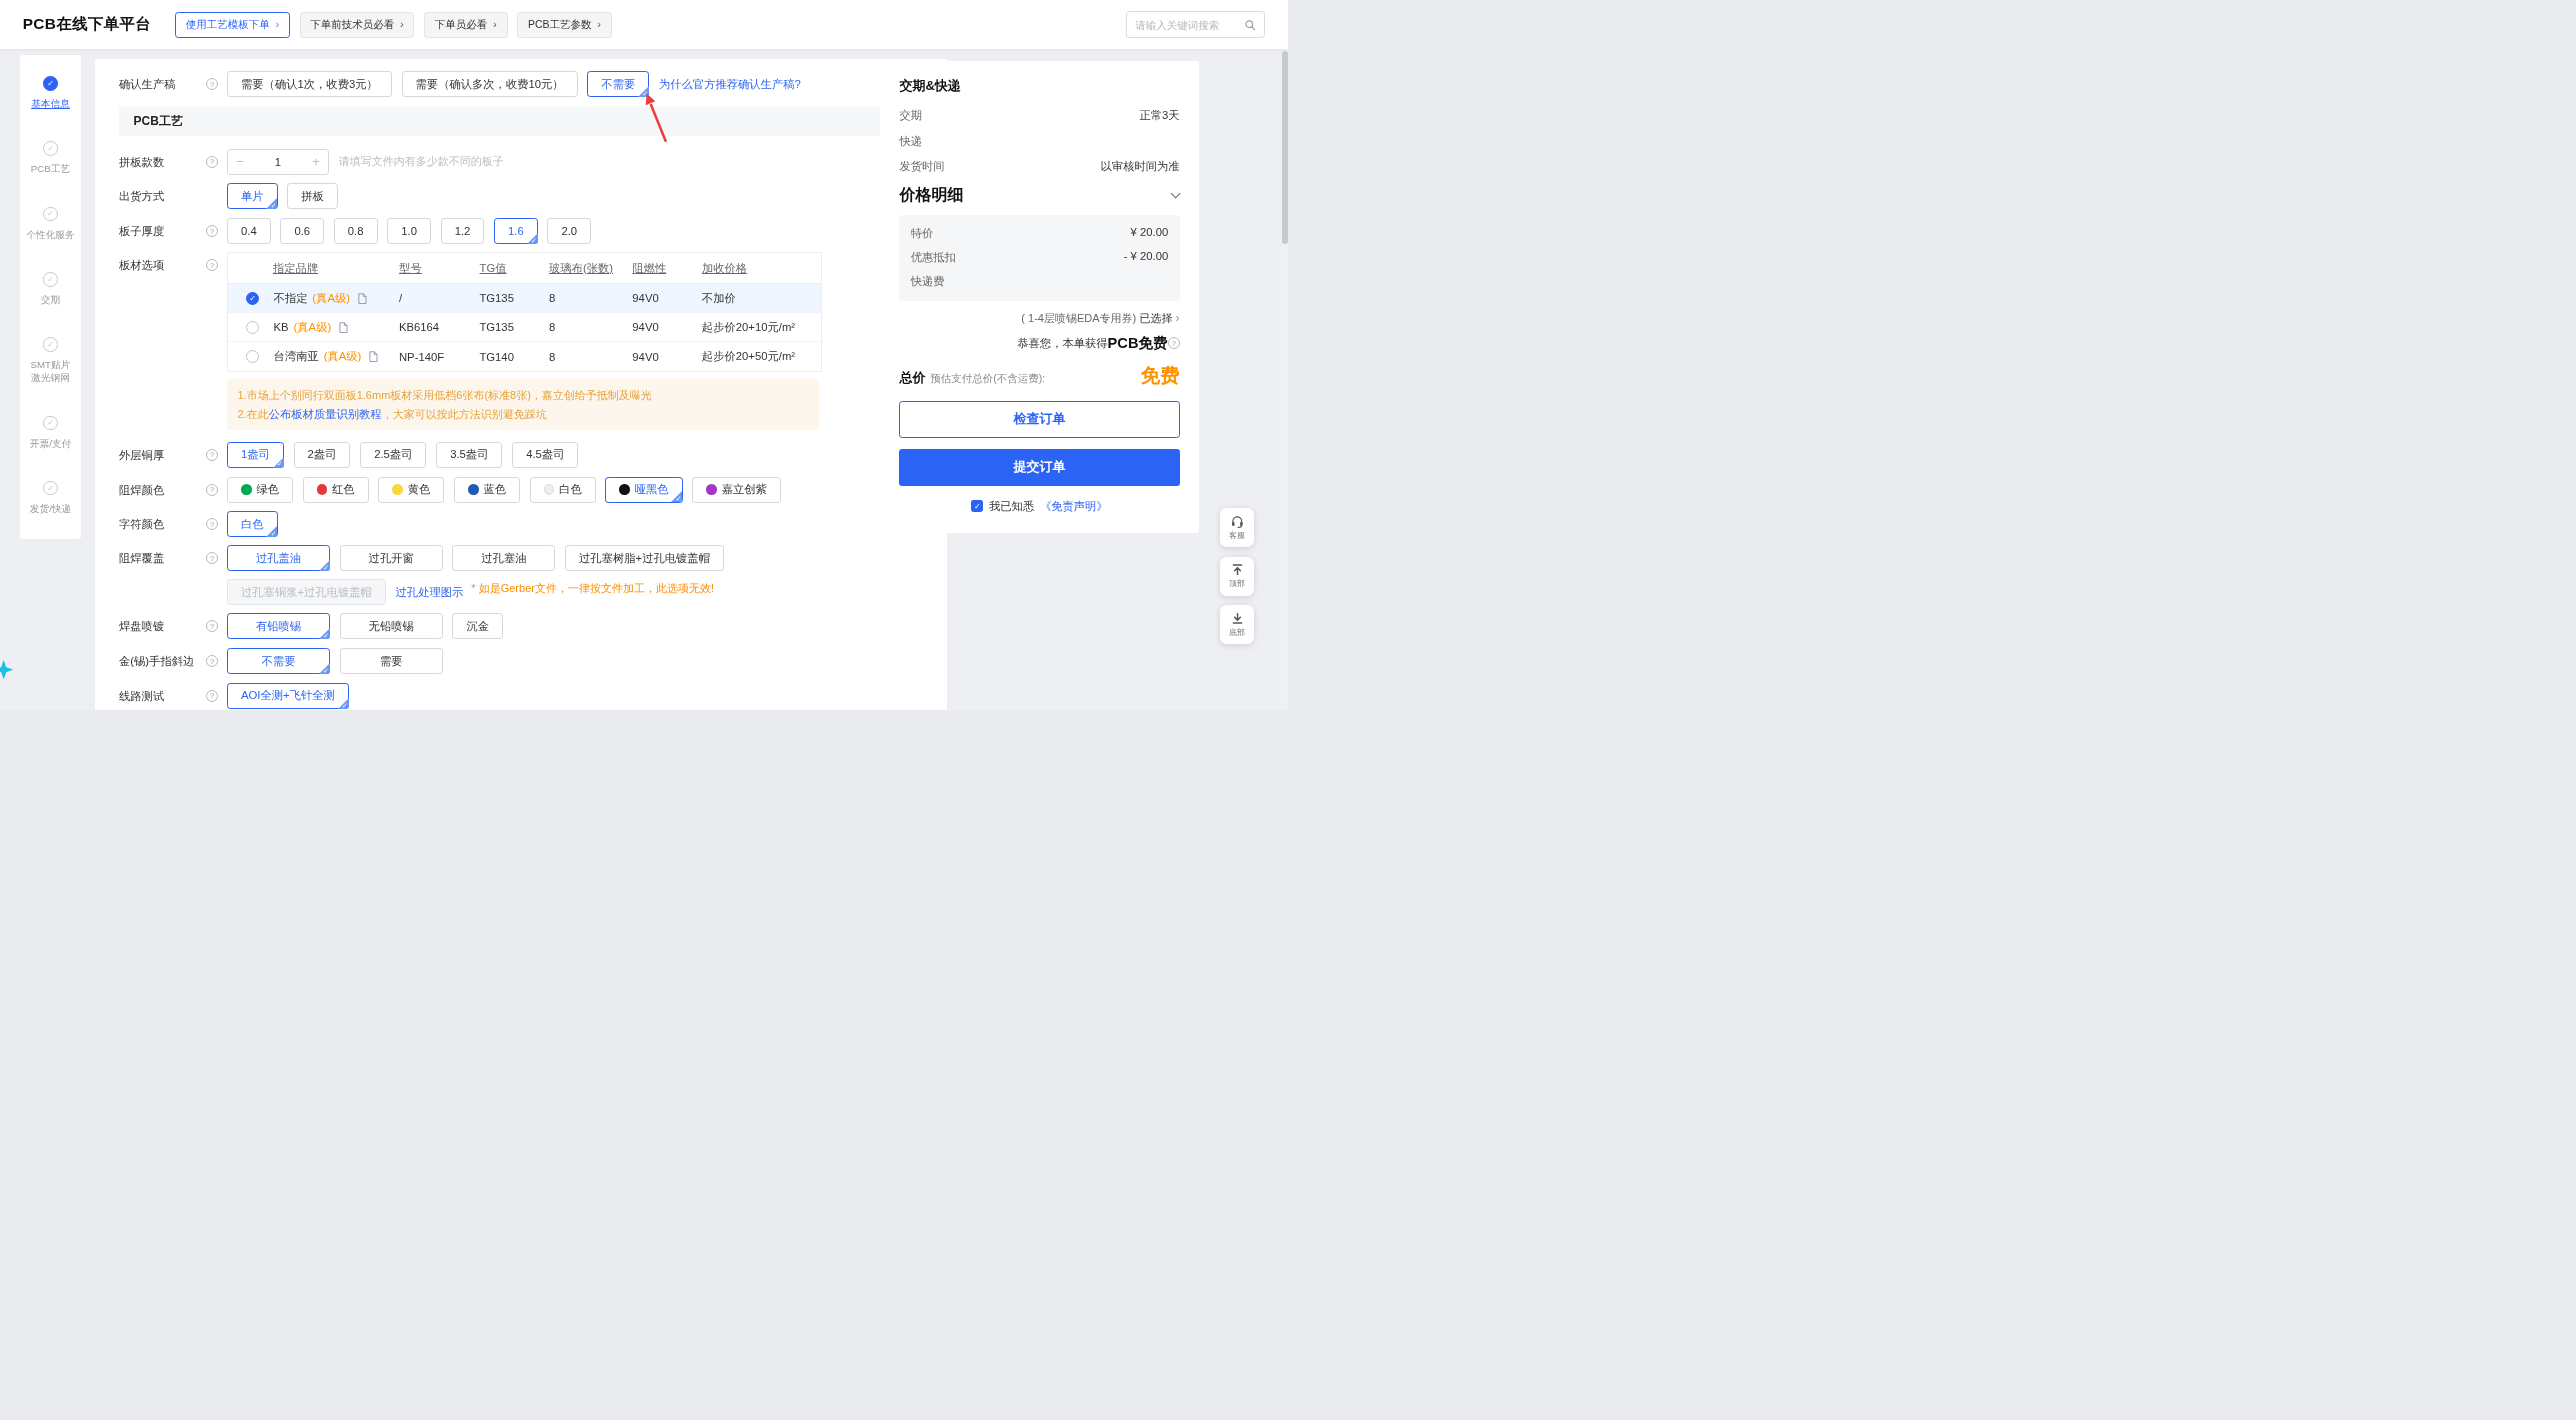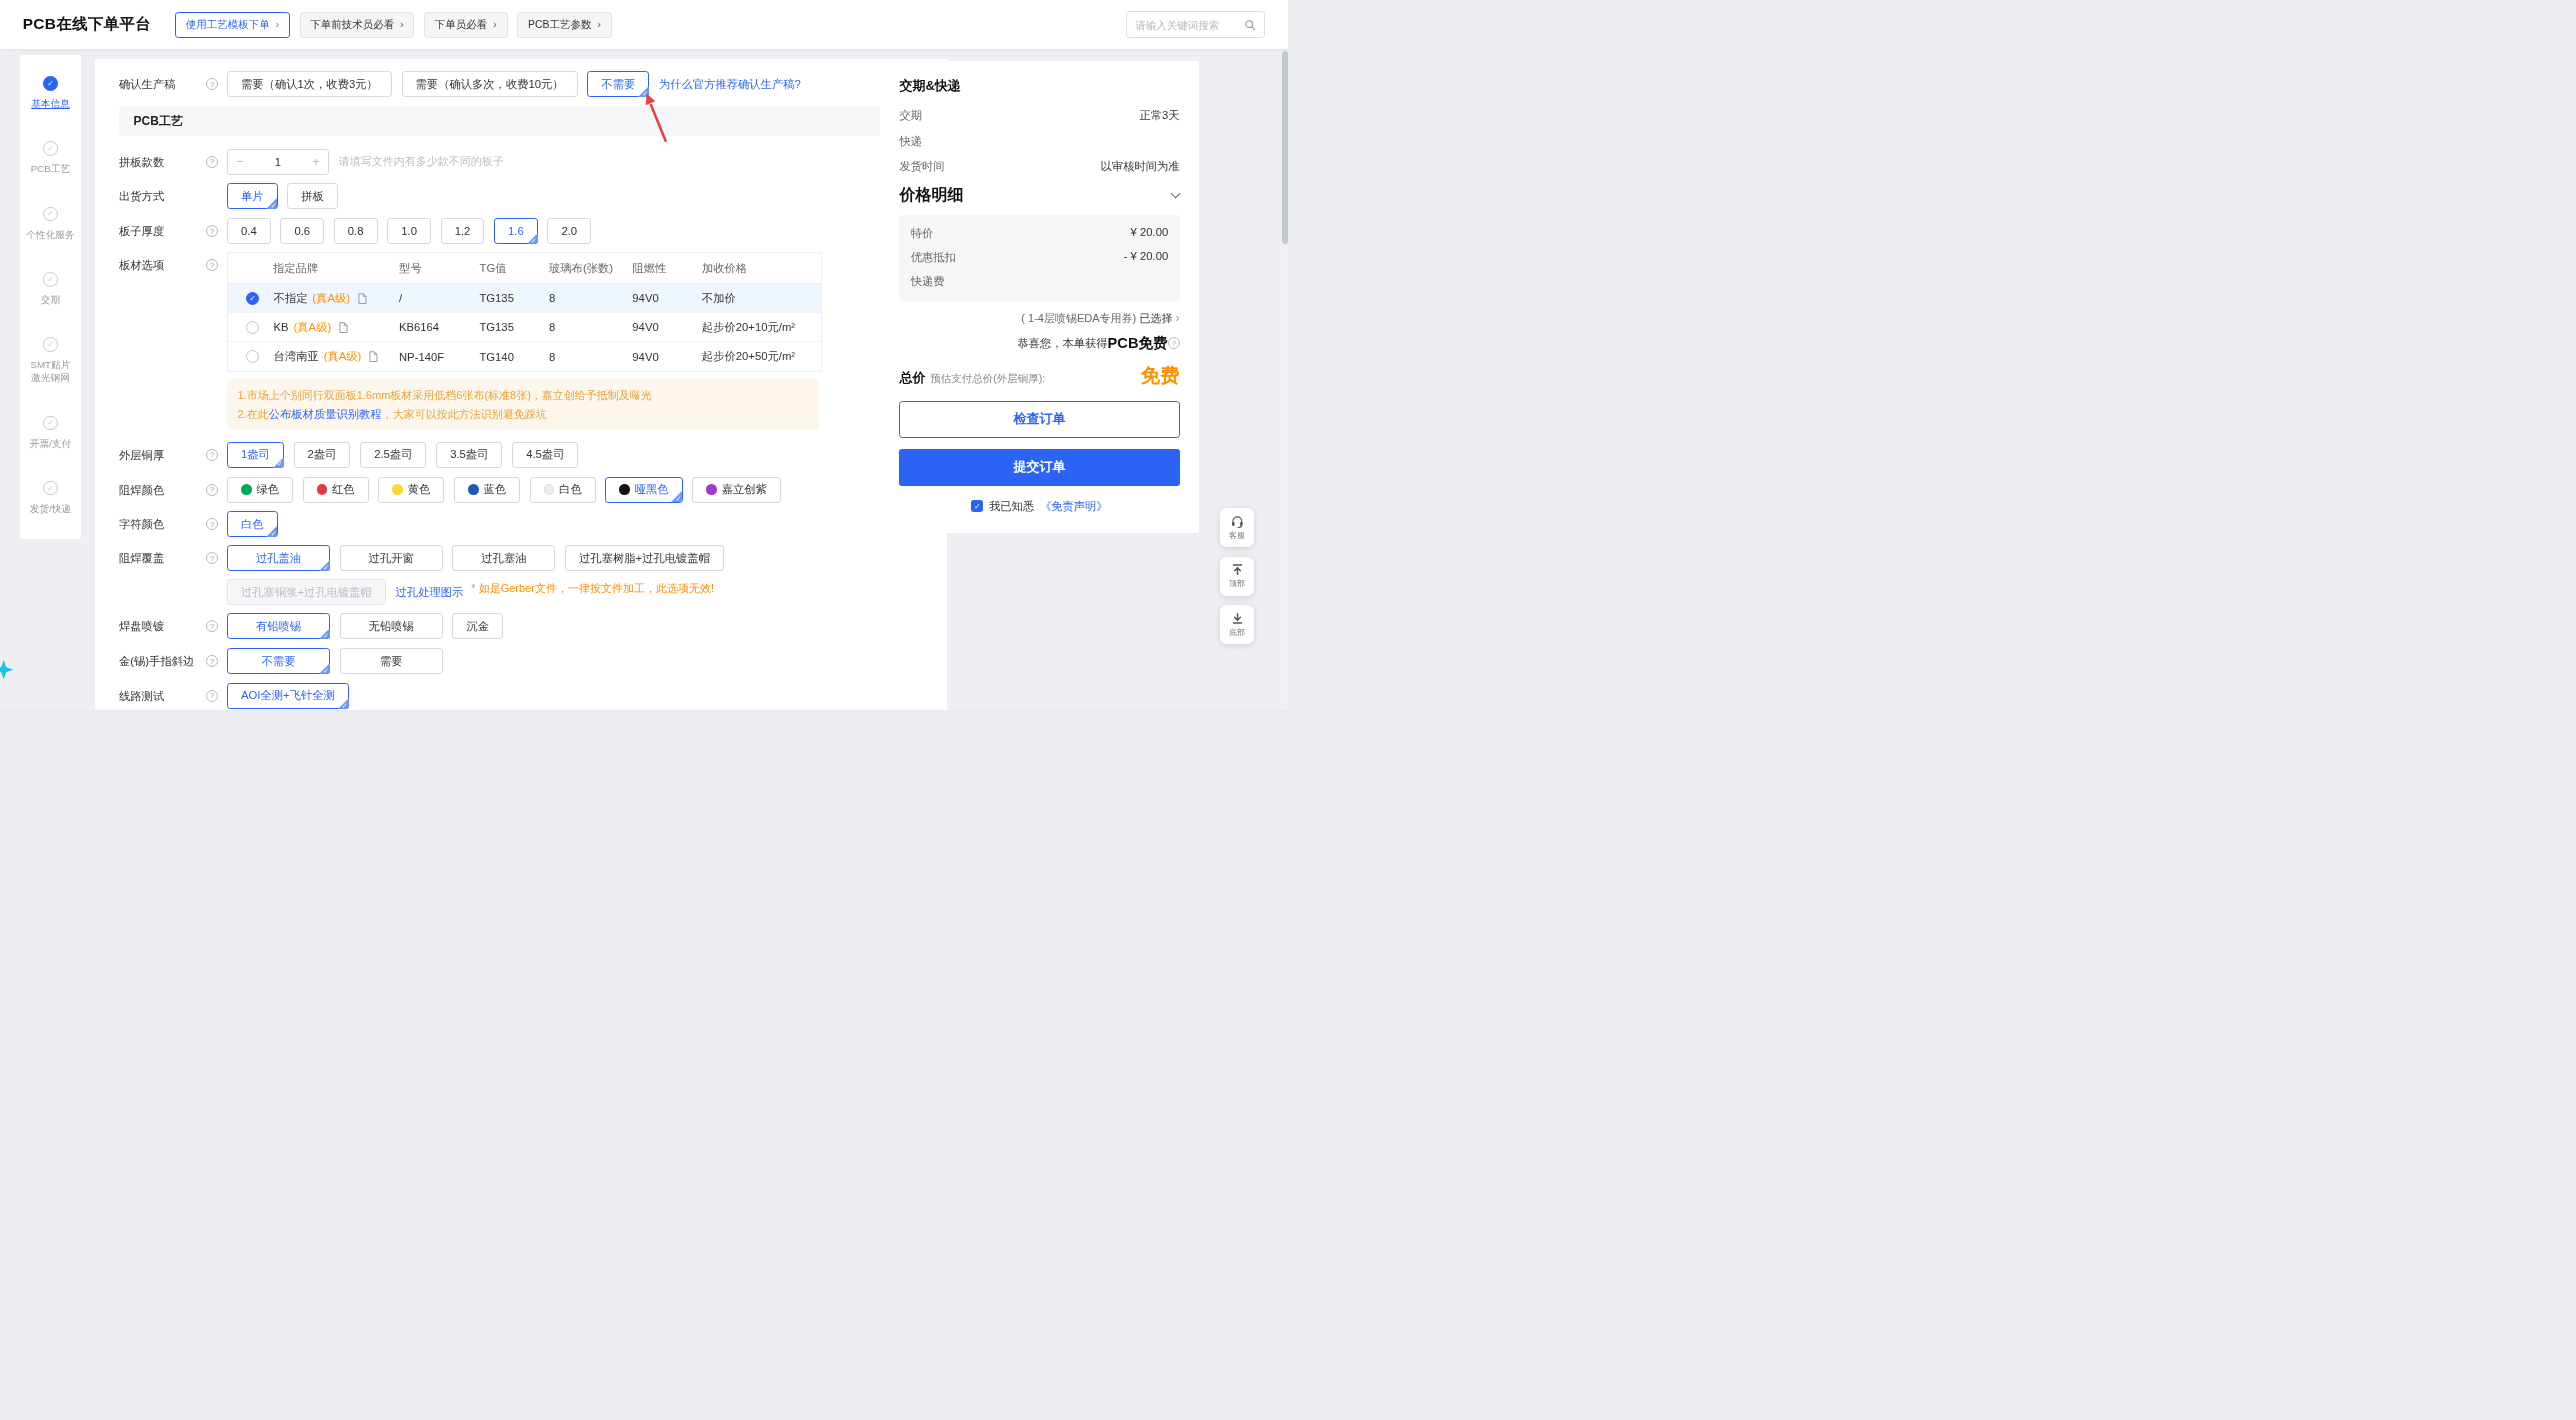--- a/index.html
+++ b/index.html
@@ -56,21 +56,21 @@
   .chev-down{width:7.3px;height:7.3px;border-right:1.5px solid #666;border-bottom:1.5px solid #666;transform:rotate(45deg);margin-top:-3.2px;}
 
   .qty{display:flex;align-items:center;border:0.8px solid #d4d7dc;border-radius:3.2px;height:26px;width:102px;overflow:hidden;}
   .qty .qbtn{width:24px;text-align:center;color:#b9bdc4;font-size:13px;cursor:pointer;user-select:none;}
   .qty .qval{flex:1;text-align:center;font-size:11.3px;color:#333;}
   .hint{color:#b8bcc4;font-size:11px;}
 
   
   .mat-table{width:595px;border:0.8px solid #ebedf0;border-radius:1.6px;font-size:11.3px;background:#fff;}
   .mt-head,.mt-row{display:flex;align-items:center;}
-  .mt-head{height:31px;color:#666;border-bottom:0.8px solid #ebedf0;}
+  .mt-head{height:31px;color:#666;border-bottom:0.8px solid #ebedf0;text-decoration:underline;}
   .mt-row{height:29px;border-bottom:0.8px solid #f2f3f5;cursor:pointer;}
   .mt-row:last-child{border-bottom:none;}
   .mt-row.selected{background:#f0f6ff;}
   .c-brand{width:172px;display:flex;align-items:center;}
   .mt-head .c-brand{padding-left:45px;}
   .mt-row .c-brand{padding-left:18px;gap:4.9px;}
   .c-model{width:81px;}.c-tg{width:70px;}.c-cloth{width:84px;}.c-flame{width:70px;}.c-price{width:120px;}
   .radio{width:13px;height:13px;border-radius:50%;border:0.8px solid #c0c4cc;margin-right:9.7px;flex-shrink:0;display:inline-flex;align-items:center;justify-content:center;background:#fff;}
   .radio.checked{background:var(--c-accent);border-color:var(--c-accent);color:#fff;font-size:8px;}
   .grade{color:var(--c-free);}
@@ -555,21 +555,21 @@
     </div>
 
     <div class="congrats">
       <span>恭喜您，本单获得</span>
       <b>PCB免费</b>
       <span class="help-ic">?</span>
     </div>
 
     <div class="total">
       <span class="t1">总价</span>
-      <span class="t2">预估支付总价(外层铜厚):</span>
+      <span class="t2">预估支付总价(不含运费):</span>
       <span class="t3">免费</span>
     </div>
 
     <button class="btn btn-check">检查订单</button>
     <button class="btn btn-submit">提交订单</button>
 
     <div class="agree">
       <span class="cb">
           <span>✓</span>
         </span>

